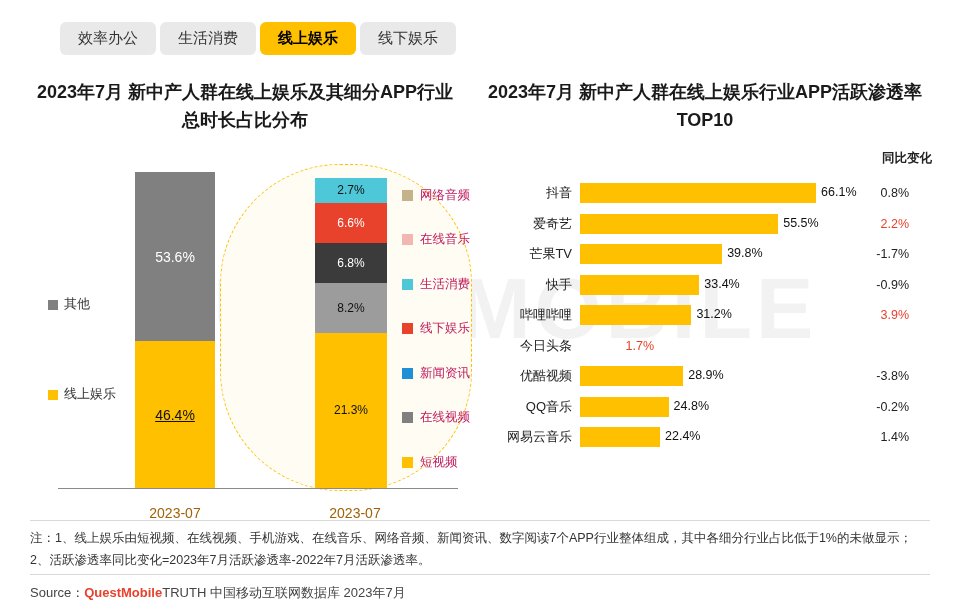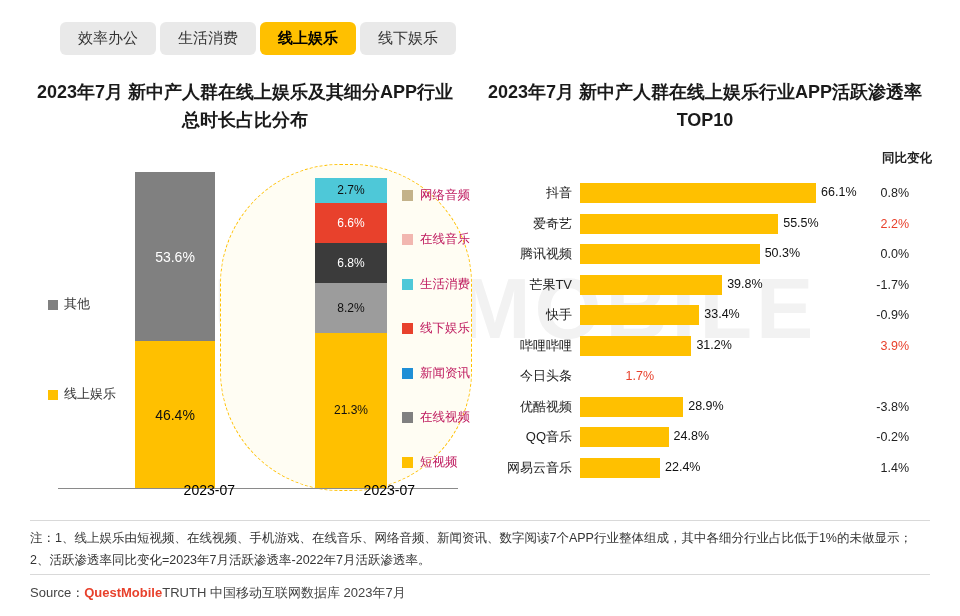--- a/index.html
+++ b/index.html
@@ -32,30 +32,30 @@
   .title{
     position:absolute;font-size:18px;font-weight:bold;color:#1a1a1a;
     text-align:center;line-height:28px;
   }
   #title-left{left:30px;top:78px;width:430px;}
   #title-right{left:480px;top:78px;width:450px;}
 
   
   .left-panel{position:absolute;left:30px;top:150px;width:440px;height:370px;}
   .axis-line{position:absolute;left:28px;top:338px;width:400px;height:1px;background:#8a8a8a;}
-  .xlab{position:absolute;top:332px;font-size:14px;color:#000000;text-align:right;width:120px;}
+  .xlab{position:absolute;top:355px;font-size:14px;color:#a16207;text-align:center;width:120px;}
   #xlab1{left:85px;}
   #xlab2{left:265px;}
 
   
   .bar1{position:absolute;left:105px;top:22px;width:80px;height:316px;}
   .seg{position:relative;width:100%;display:flex;align-items:center;justify-content:center;
        font-size:14px;color:#111;box-sizing:border-box;}
   .seg-other{background:#808080;color:#fff;}
-  .seg-ent{background:#ffc000;color:#111;}
+  .seg-ent{background:#ffc000;color:#111;text-decoration:underline;}
 
   .legend-left{position:absolute;left:18px;top:145px;font-size:13px;color:#333;}
   .legend-left2{position:absolute;left:18px;top:235px;font-size:13px;color:#333;}
   .sq{display:inline-block;width:10px;height:10px;margin-right:6px;vertical-align:middle;}
 
   
   .callout{
     position:absolute;left:190px;top:14px;width:250px;height:325px;
     border:1.5px dashed #ffc000;border-radius:120px;background:#fffdf3;
   }
@@ -195,28 +195,20 @@
         </div>
         <div class="row">
           <div class="rname">爱奇艺</div>
           <div class="rbarwrap">
             <div class="rbar" style="width: 198.214px; background: rgb(255, 192, 0);"></div>
             <span class="rval" style="left: 203.214px;">55.5%</span>
           </div>
           <div class="rchg up">2.2%</div>
         </div>
         <div class="row">
-          <div class="rname">腾讯视频</div>
-          <div class="rbarwrap">
-            <div class="rbar" style="width: 179.643px; background: rgb(255, 192, 0);"></div>
-            <span class="rval" style="left: 184.643px;">50.3%</span>
-          </div>
-          <div class="rchg">0.0%</div>
-        </div>
-        <div class="row">
           <div class="rname">芒果TV</div>
           <div class="rbarwrap">
             <div class="rbar" style="width: 142.143px; background: rgb(255, 192, 0);"></div>
             <span class="rval" style="left: 147.143px;">39.8%</span>
           </div>
           <div class="rchg">-1.7%</div>
         </div>
         <div class="row">
           <div class="rname">快手</div>
           <div class="rbarwrap">

